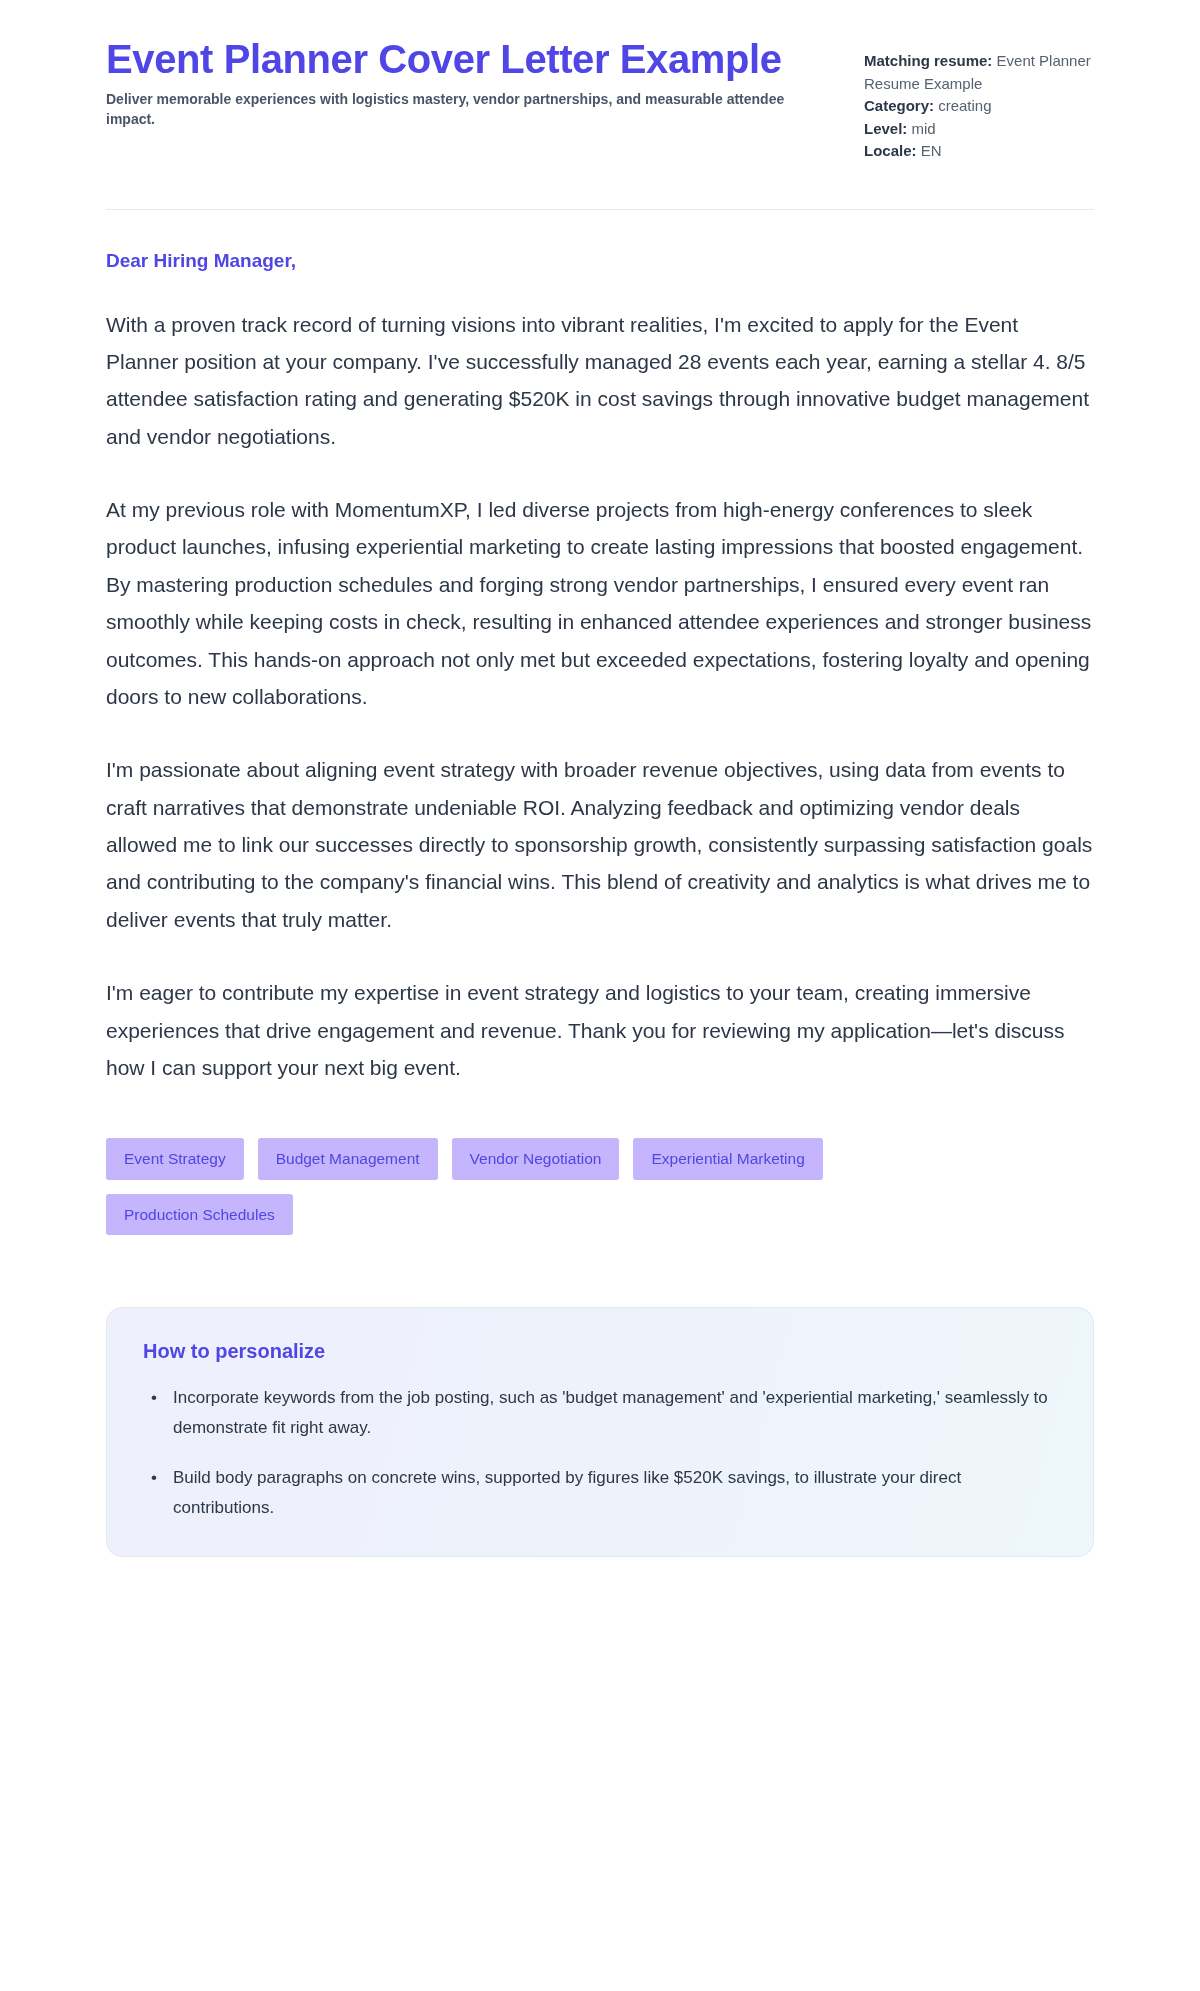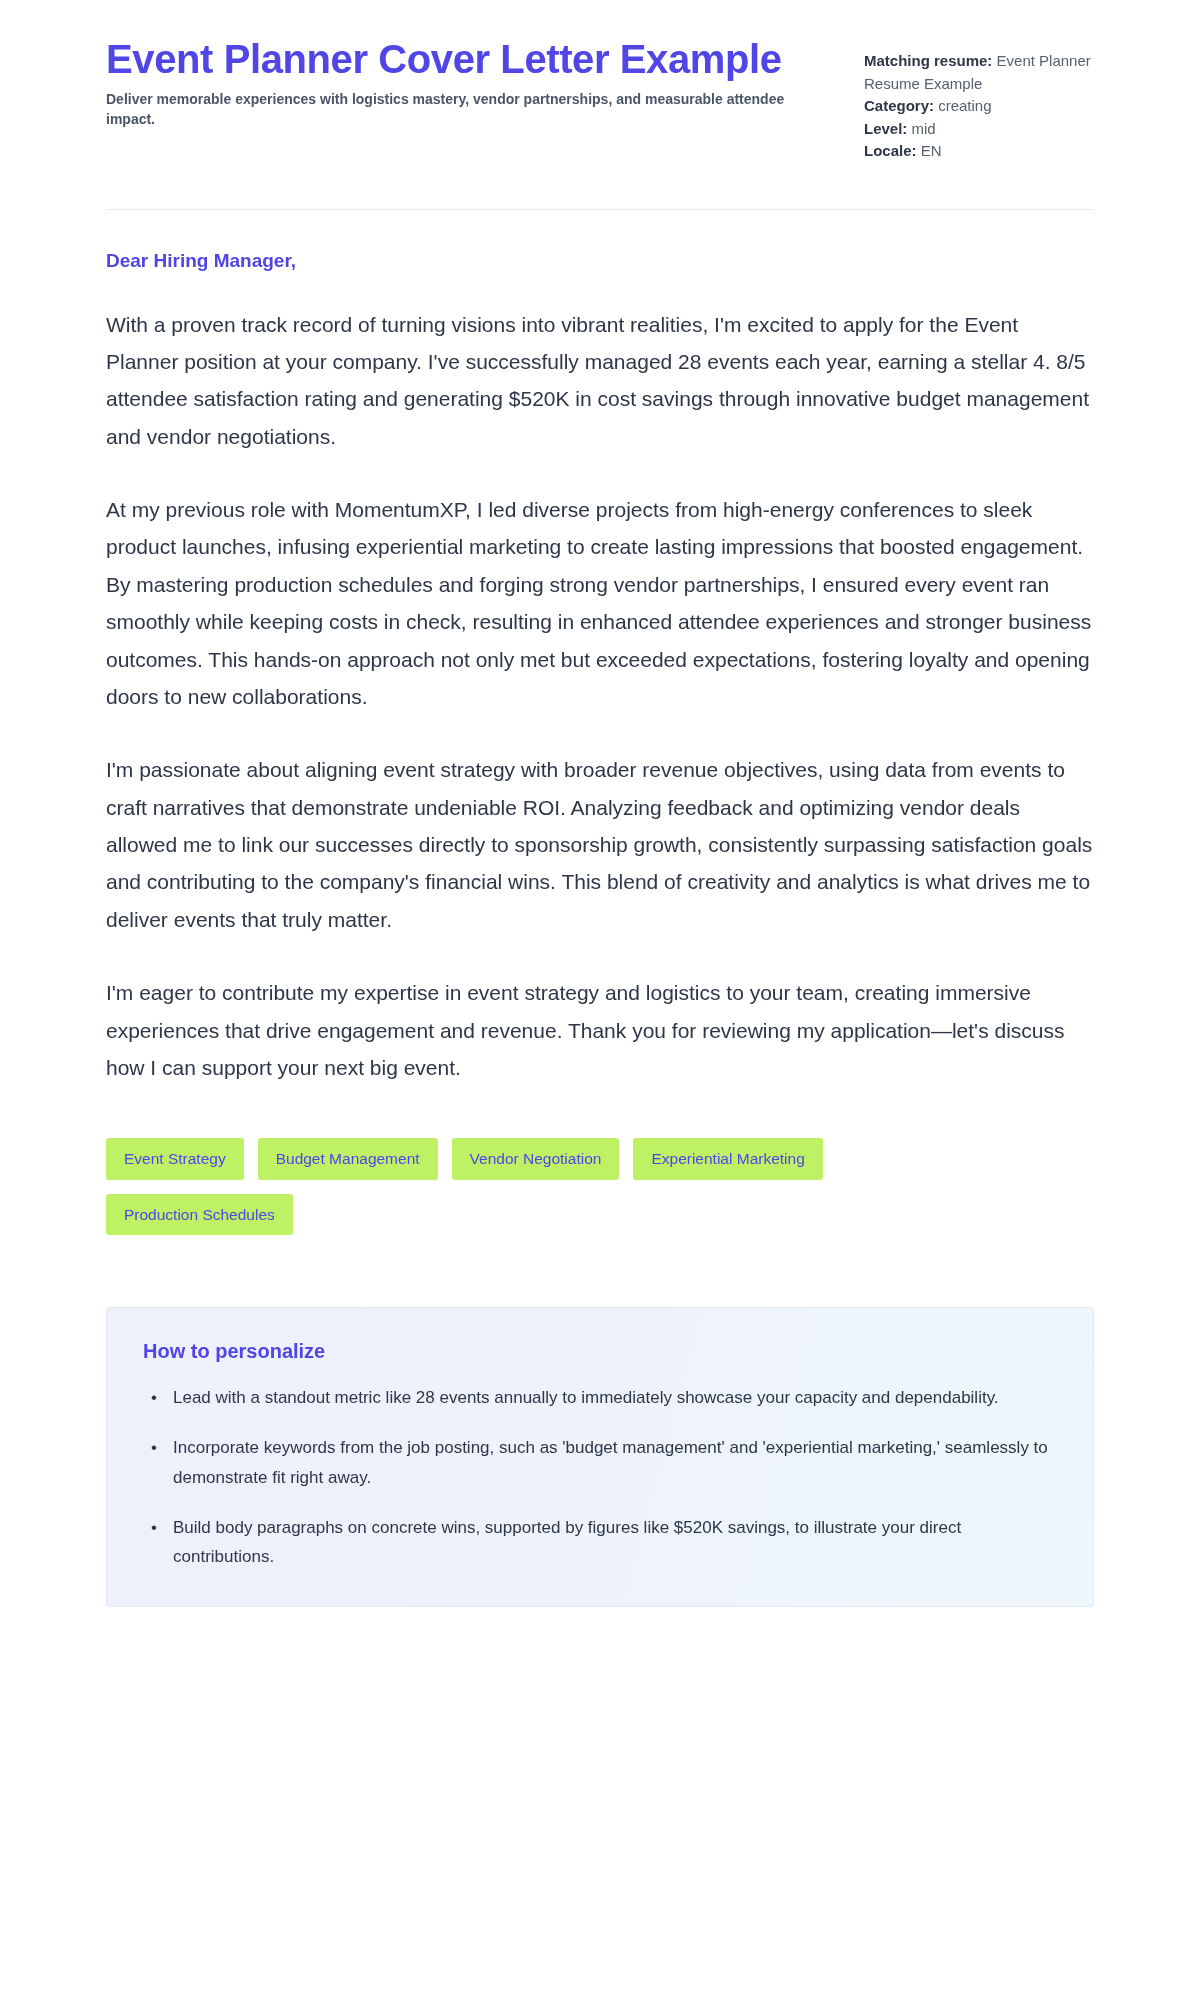--- a/index.html
+++ b/index.html
@@ -103,35 +103,35 @@
 
   
   .tags {
     margin-top: 52px;
     display: flex;
     flex-wrap: wrap;
     gap: 14px 14px;
     max-width: 880px;
   }
   .tag {
-    background: #bef264;
+    background: #c4b5fd;
     color: #4f46e5;
     font-size: 15.5px;
     line-height: 1;
     padding: 13px 18px;
     border-radius: 3px;
     white-space: nowrap;
   }
 
   
   .callout {
     margin-top: 72px;
     background: linear-gradient(105deg, #eef0fc 0%, #eef2fb 45%, #eef7fc 100%);
     border: 1px solid #e2e8f4;
-    border-radius: 4px;
+    border-radius: 16px;
     padding: 32px 36px 34px 36px;
   }
   .callout-title {
     margin: 0 0 20px 0;
     font-size: 20px;
     font-weight: bold;
     color: #4f46e5;
   }
   .callout-list {
     margin: 0;
@@ -202,19 +202,18 @@
     <span class="tag">Event Strategy</span>
     <span class="tag">Budget Management</span>
     <span class="tag">Vendor Negotiation</span>
     <span class="tag">Experiential Marketing</span>
     <span class="tag">Production Schedules</span>
   </section>
 
   <section class="callout">
     <h2 class="callout-title">How to personalize</h2>
     <ul class="callout-list">
-      <li>Lead with a standout metric like 28 events annually to immediately showcase your capacity and dependability.</li>
       <li>Incorporate keywords from the job posting, such as 'budget management' and 'experiential marketing,' seamlessly to demonstrate fit right away.</li>
       <li>Build body paragraphs on concrete wins, supported by figures like $520K savings, to illustrate your direct contributions.</li>
     </ul>
   </section>
 
 </div>
 
 </body></html>

